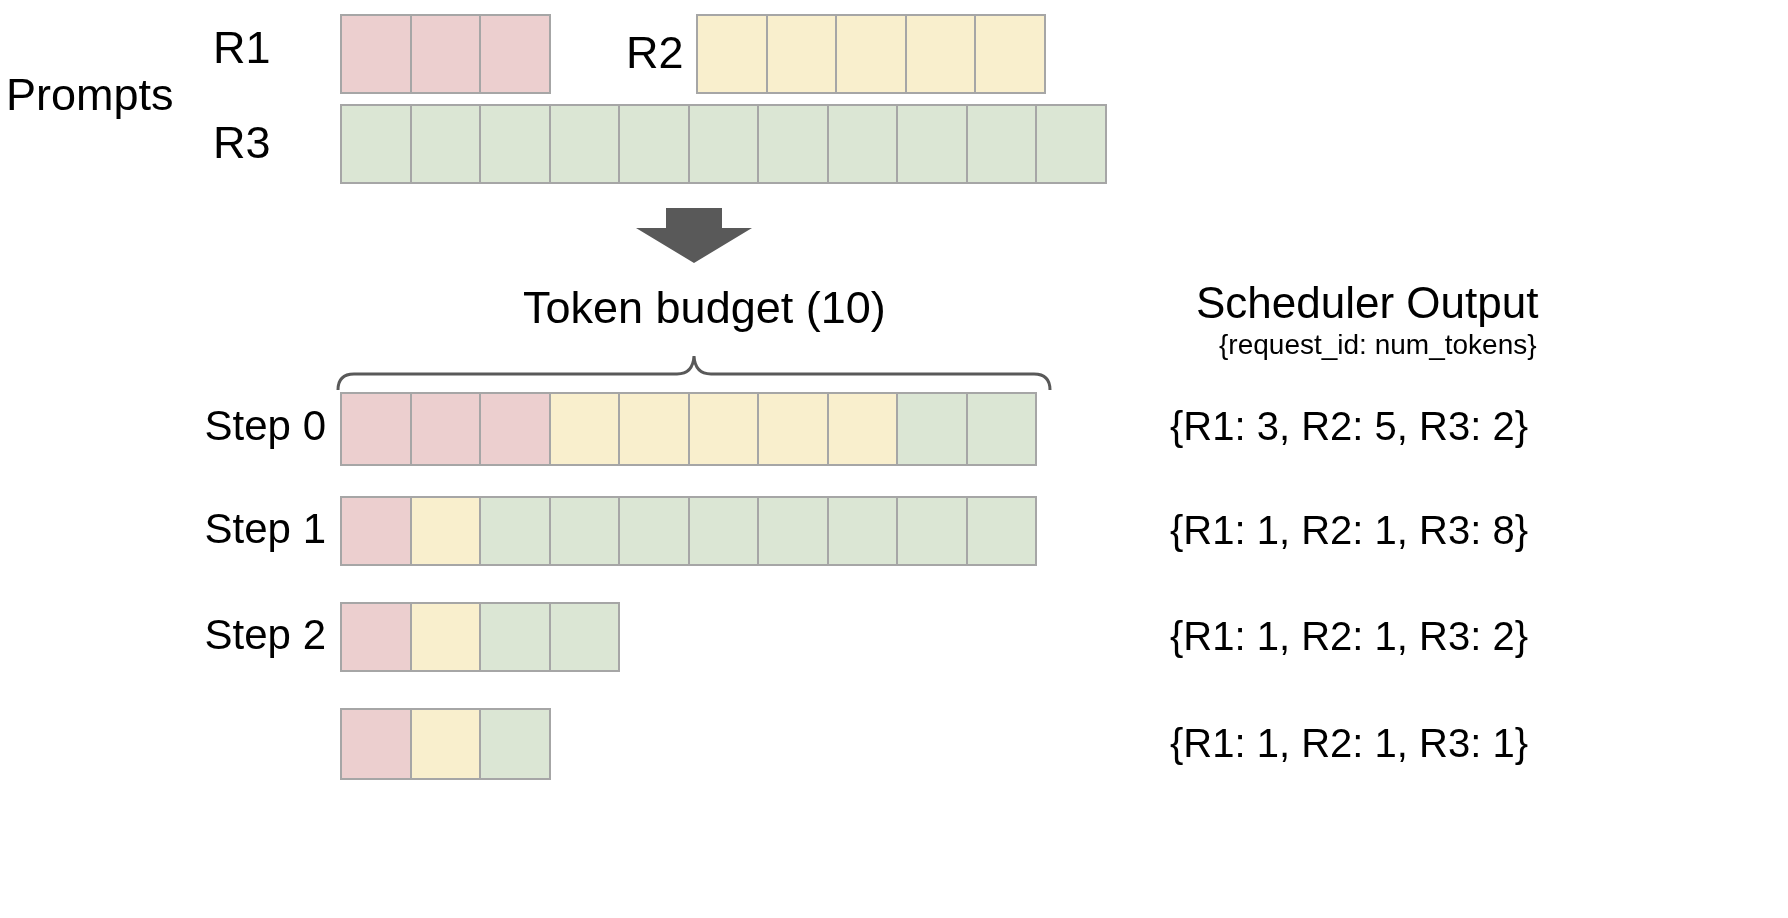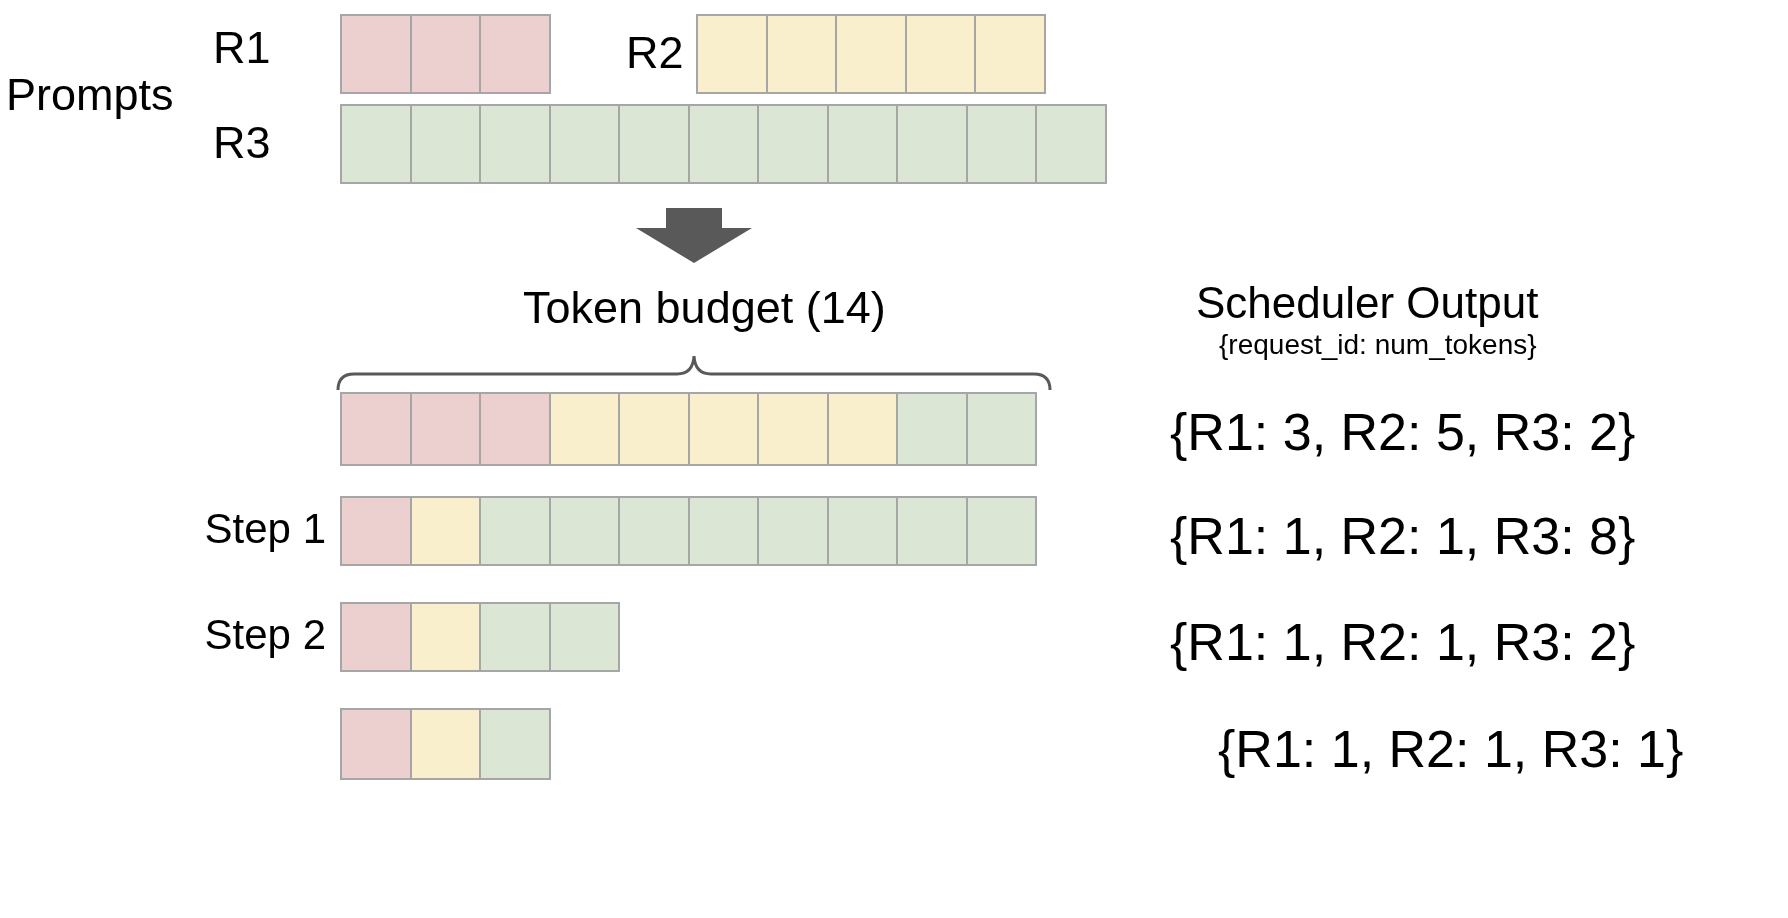--- a/index.html
+++ b/index.html
@@ -55,25 +55,25 @@
   .lbl-step {
     font-size: 42px;
     text-align: right;
     width: 176px;
   }
   .lbl-step0 { left: 150px; top: 405px; }
   .lbl-step1 { left: 150px; top: 508px; }
   .lbl-step2 { left: 150px; top: 614px; }
   .lbl-step3 { left: 150px; top: 721px; }
 
-  .lbl-out { font-size: 52px; left: 1170px; }
+  .lbl-out { font-size: 40px; left: 1170px; }
   .lbl-out0 { top: 406px; }
   .lbl-out1 { top: 510px; }
   .lbl-out2 { top: 616px; }
-  .lbl-out3 { top: 723px; margin-left: 48px; }
+  .lbl-out3 { top: 723px; }
 
   
   .arrow {
     position: absolute;
     left: 636px;
     top: 208px;
     width: 116px;
     height: 55px;
   }
   
@@ -122,31 +122,32 @@
       <div class="cell c-r3" style="width: 71.5px;"></div>
       <div class="cell c-r3" style="width: 71.5px;"></div>
     </div>
 
   <div class="arrow">
     <svg width="116" height="55" viewBox="0 0 116 55">
       <polygon points="30,0 86,0 86,20 116,20 58,55 0,20 30,20" fill="#595959"></polygon>
     </svg>
   </div>
 
-  <div class="lbl lbl-budget">Token  budget (14)</div>
+  <div class="lbl lbl-budget">Token  budget (10)</div>
 
   <div class="brace">
     <svg width="716" height="40" viewBox="0 0 716 40" preserveAspectRatio="none">
       <path d="M2,38 Q2,22 18,22 L341,22 Q357,22 358,4 Q359,22 375,22 L698,22 Q714,22 714,38" fill="none" stroke="#595959" stroke-width="3"></path>
     </svg>
   </div>
 
   <div class="lbl lbl-schedsub">{request_id: num_tokens}</div>
   <div class="lbl lbl-sched">Scheduler Output</div>
 
+  <div class="lbl lbl-step lbl-step0">Step 0</div>
   <div class="token-row" id="row-step-0" style="left:340px; top:392px; height:74px;">
       <div class="cell c-r1" style="width: 71.5px;"></div>
       <div class="cell c-r1" style="width: 71.5px;"></div>
       <div class="cell c-r1" style="width: 71.5px;"></div>
       <div class="cell c-r2" style="width: 71.5px;"></div>
       <div class="cell c-r2" style="width: 71.5px;"></div>
       <div class="cell c-r2" style="width: 71.5px;"></div>
       <div class="cell c-r2" style="width: 71.5px;"></div>
       <div class="cell c-r2" style="width: 71.5px;"></div>
       <div class="cell c-r3" style="width: 71.5px;"></div>

